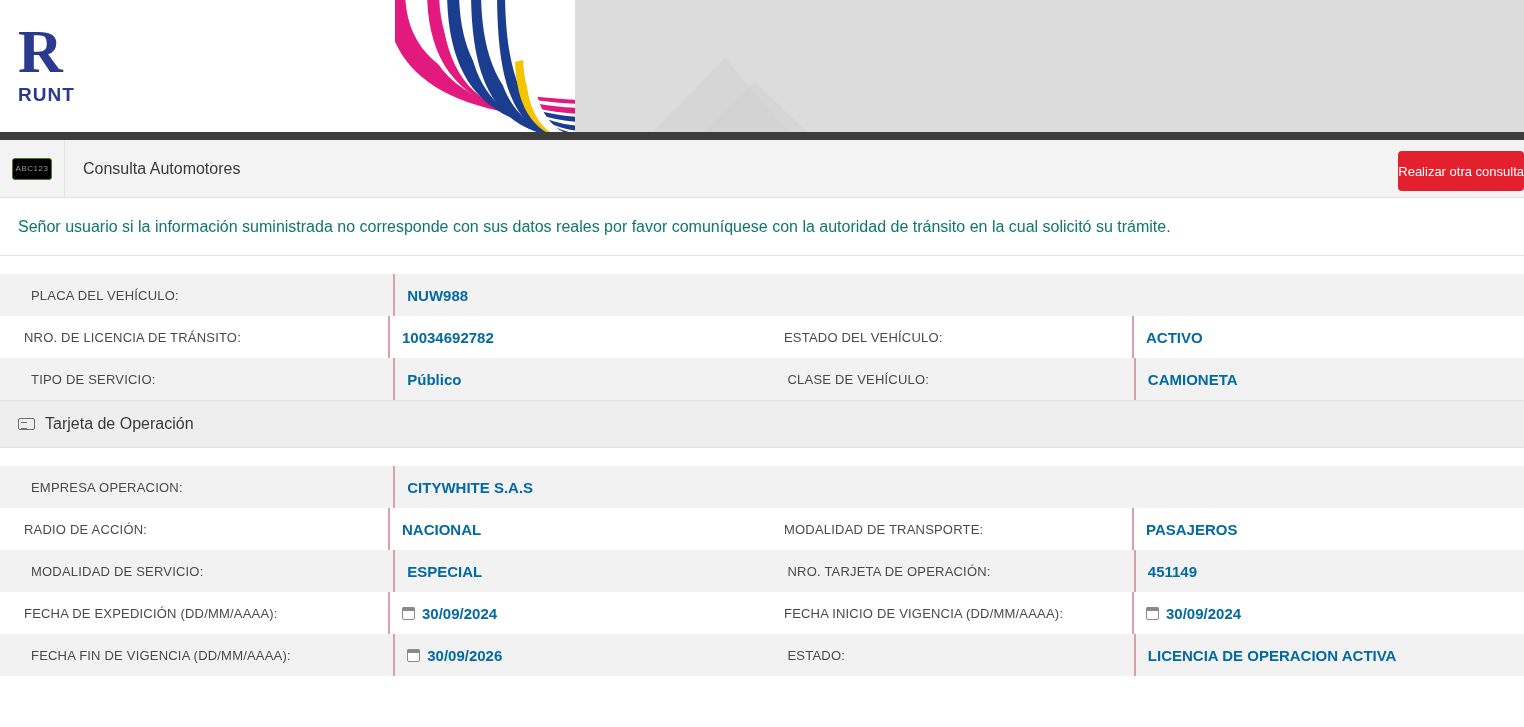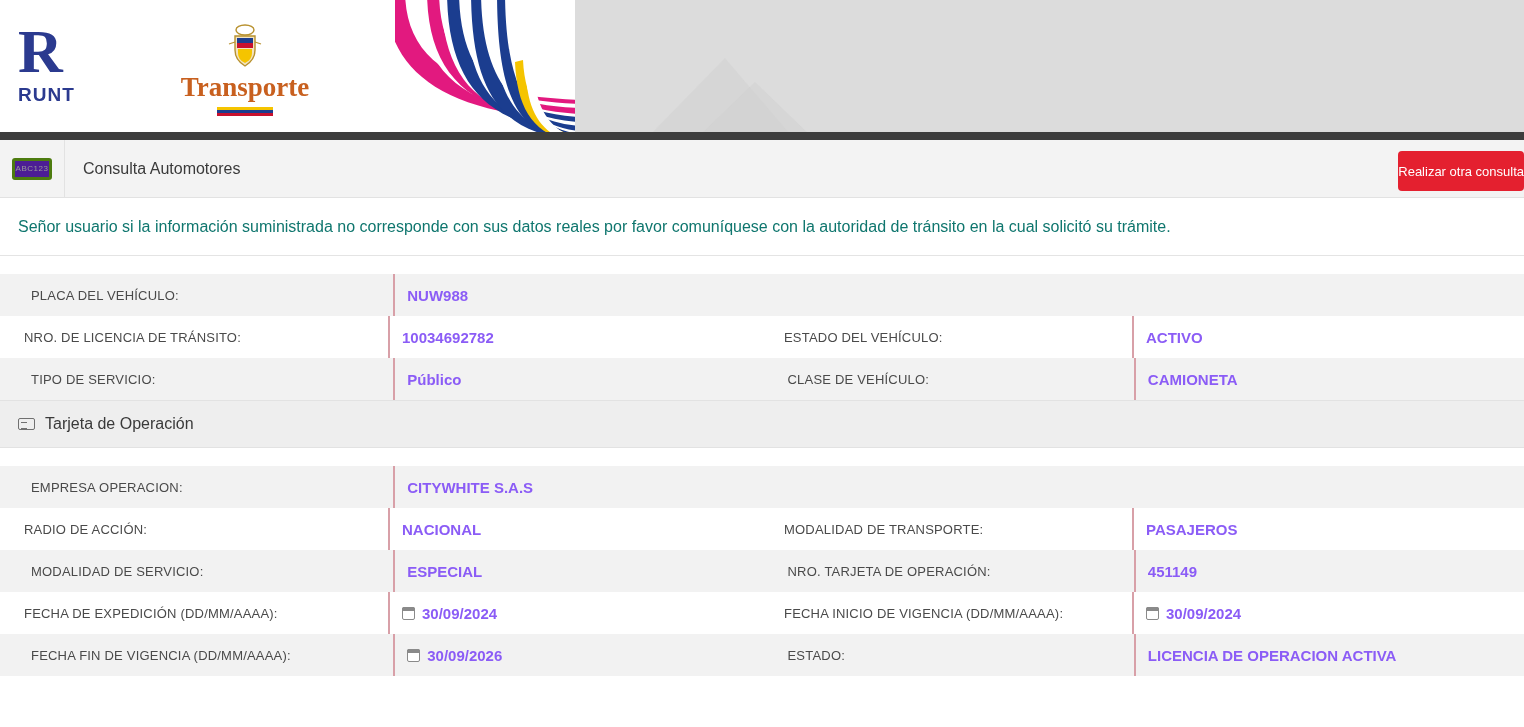--- a/index.html
+++ b/index.html
@@ -86,23 +86,23 @@
     position: relative;
     height: 58px;
     background: #f3f3f3;
     border-bottom: 1px solid #e2e2e2;
     display: flex;
     align-items: center;
   }
   .plate-icon {
     margin-left: 12px;
     width: 40px; height: 22px;
-    border: 3px solid #4d7c0f;
+    border: 1px solid #4d7c0f;
     border-radius: 3px;
-    background: #4c1d95;
+    background: #000000;
     color: #9a9a9a;
     font-size: 8px;
     letter-spacing: 0.5px;
     display: flex;
     align-items: center;
     justify-content: center;
   }
   .divider-v {
     width: 1px; height: 58px;
     background: #e2e2e2;
@@ -157,21 +157,21 @@
     font-size: 13px;
     color: #4a4a4a;
     letter-spacing: 0.2px;
     display: flex;
     align-items: center;
     padding-left: 24px;
   }
   .cell-value {
     font-size: 15px;
     font-weight: bold;
-    color: #8b5cf6;
+    color: #0369a1;
     display: flex;
     align-items: center;
     padding-left: 12px;
     border-left: 2px solid #d8a0a8;
   }
 
   .w-lbl1 { width: 388px; }
   .w-val1 { width: 372px; }
   .w-lbl2 { width: 372px; }
   .w-val2 { width: 392px; }
@@ -230,35 +230,20 @@
 <body>
 
 <div class="header">
   <div class="header-white"></div>
 
   <div class="runt-logo">
     <div class="runt-mark">R</div>
     <div class="runt-word">RUNT</div>
   </div>
 
-  <div class="mintrans">
-    <div class="shield">
-      <svg width="40" height="48" viewBox="0 0 40 48">
-        <ellipse cx="20" cy="8" rx="9" ry="5" fill="none" stroke="#b8912e" stroke-width="1.4"></ellipse>
-        <path d="M10 14 h20 v14 q0 10 -10 16 q-10 -6 -10 -16 z" fill="#f2e3c0" stroke="#b8912e" stroke-width="1.4"></path>
-        <rect x="12" y="16" width="16" height="5" fill="#1b3d8f"></rect>
-        <rect x="12" y="21" width="16" height="5" fill="#c8102e"></rect>
-        <path d="M13 27 h14 v4 q0 7 -7 10 q-7 -3 -7 -10 z" fill="#f5c400"></path>
-        <line x1="4" y1="22" x2="10" y2="20" stroke="#b8912e" stroke-width="1.2"></line>
-        <line x1="36" y1="22" x2="30" y2="20" stroke="#b8912e" stroke-width="1.2"></line>
-      </svg>
-    </div>
-    <div class="transporte-word">Transporte</div>
-    <div class="flagbar"></div>
-  </div>
 
   <div class="wave-wrap">
     <svg width="660" height="140" viewBox="0 0 660 140">
       <defs>
         <clipPath id="clipWaves">
             <rect x="0" y="0" width="180" height="140"></rect>
           </clipPath>
       </defs>
       <g clip-path="url(#clipWaves)">
         <path d="M10 -10 C 10 60, 60 95, 185 100 L185 120 C 45 115, -10 70, -10 -10 Z" fill="#e2197f"></path>

